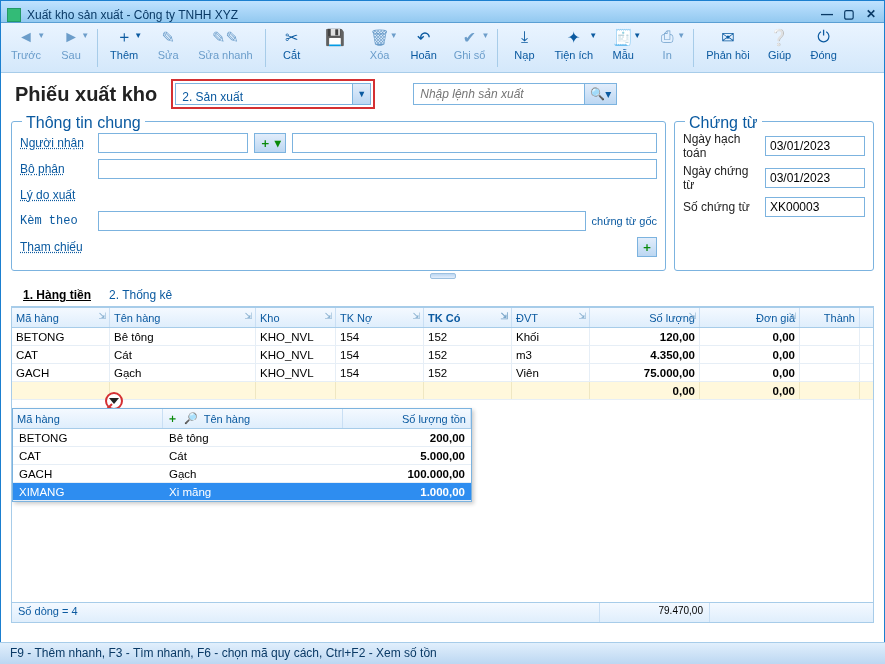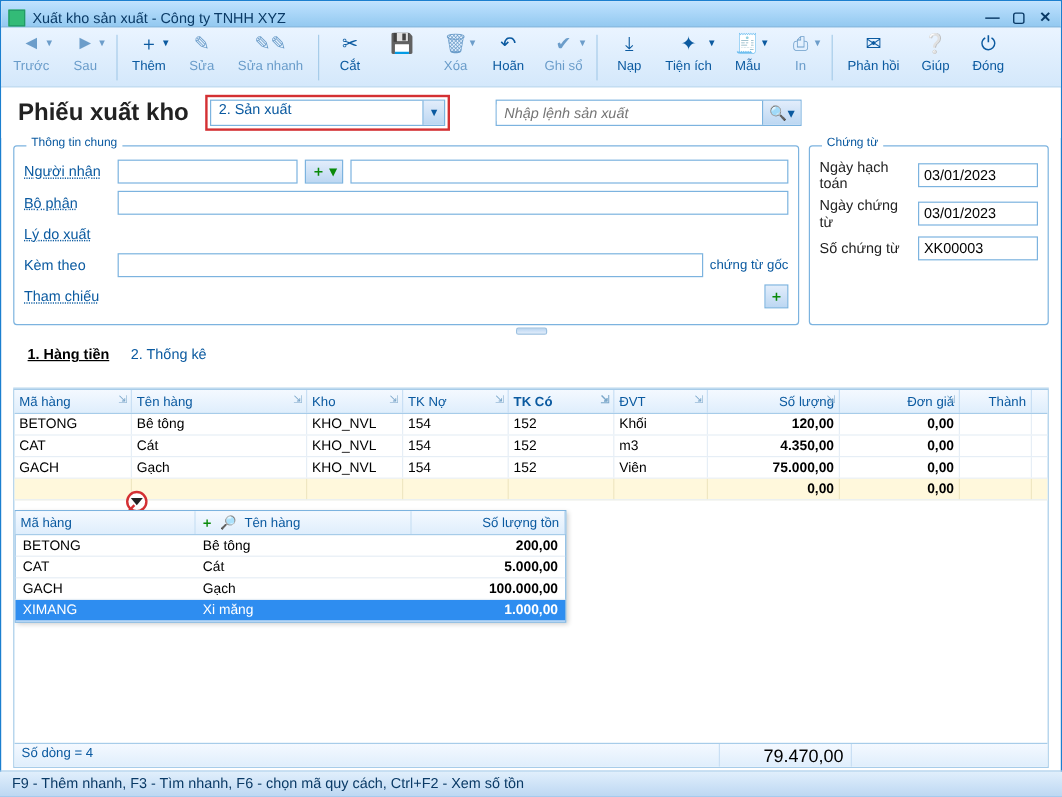--- a/index.html
+++ b/index.html
@@ -59,38 +59,38 @@
   .header-row {
     display: flex;
     align-items: center;
     gap: 14px;
     padding: 6px 14px 6px 14px;
     background: #fff;
   }
   .page-title { font-size: 20px; font-weight: bold; color: #222; }
   .type-wrap { border: 2px solid #d43033; padding: 2px; }
   .type-select {
-    display: flex; align-items: flex-start;
+    display: flex; align-items: flex-end;
     border: 1px solid #7cb3df;
     background: #fff;
     height: 22px;
     width: 196px;
   }
   .type-select .tv { flex: 1; padding: 0 6px; color: #0b5aa0; }
   .type-select .tb {
     width: 18px; height: 100%;
     background: linear-gradient(#e2edfb,#bcd7f2);
     border-left: 1px solid #7cb3df;
     display: flex; align-items: center; justify-content: center;
     color: #0b5aa0; font-size: 9px;
   }
   .search-box {
     display: flex; align-items: center;
     border: 1px solid #7cb3df;
-    height: 22px; width: 255px;
+    height: 22px; width: 204px;
     margin-left: 24px;
   }
   .search-box input {
     flex: 1; border: 0; outline: 0; padding: 0 6px;
     font-style: italic; color: #888; font-size: 12px;
   }
   .search-box .sbtn {
     width: 32px; height: 100%;
     background: linear-gradient(#e2edfb,#bcd7f2);
     border-left: 1px solid #7cb3df;
@@ -110,28 +110,28 @@
     position: relative;
     padding: 10px 8px 8px;
     margin-top: 6px;
   }
   .gbox .legend {
     position: absolute;
     top: -8px; left: 10px;
     background: #fff;
     padding: 0 4px;
     color: #0b5aa0;
-    font-size: 10px;
+    font-size: 16px;
   }
   .general { flex: 1; }
   .doc { width: 200px; }
 
   .frow { display: flex; align-items: center; min-height: 22px; margin-bottom: 4px; gap: 6px; }
   .flabel { width: 72px; color: #0b5aa0; text-decoration: underline dotted; cursor: pointer; }
-  .flabel.plain { text-decoration: none; cursor: default; }
+  .flabel.plain { text-decoration: none; cursor: default; font-family: Liberation Mono, monospace; }
   .finput {
     border: 1px solid #7cb3df;
     height: 20px;
     background: #fff;
     flex: 1;
     padding: 0 4px;
     display: flex; align-items: center;
     font-size: 12px;
   }
   .pickbtn {
@@ -148,21 +148,21 @@
   .doc .frow .flabel { width: 88px; text-decoration: none; cursor: default; color: #222; }
   .doc .finput { width: 100px; flex: none; }
 
   
   .resizer { height: 10px; display:flex; align-items:center; justify-content:center; }
   .resizer .grip { width: 26px; height: 6px; background: linear-gradient(#bcd7f2,#e2edfb); border: 1px solid #9cc0e0; border-radius: 2px; }
 
   .tabs {
     display: flex;
     gap: 14px;
-    padding: 2px 10px 17px;
+    padding: 2px 10px 0;
     border-bottom: 1px solid #a7cce9;
     margin: 2px 10px 0;
   }
   .tab { padding: 3px 2px 4px; color: #0b5aa0; cursor: pointer; }
   .tab.active { font-weight: bold; text-decoration: underline; color: #000; }
 
   .grid-wrap { margin: 0 10px; border: 1px solid #a7cce9; background: #fff; position: relative; height: 316px; overflow: hidden; }
   .ghead { display: flex; background: linear-gradient(#f4f9ff,#dfeefc); height: 20px; border-bottom: 1px solid #a7cce9; }
   .gcol { border-right: 1px solid #c9dff4; padding: 2px 4px; display:flex; align-items:center; position:relative; color:#0b5aa0; font-size:11px; }
   .gcol .pin { position:absolute; right:3px; top:3px; font-size:9px; color:#7aa6c9; }
@@ -207,21 +207,21 @@
   .phead .p-th { gap:6px; }
   .phead .addico { color:#0a8a0a; font-weight:bold; }
   .phead .findico { color:#333; }
   .prow { display:flex; height:18px; border-bottom:1px solid #e6eef6; }
   .pcell { padding:1px 6px; display:flex; align-items:center; font-size:11.5px; }
   .prow.sel { background:#2e8df0; color:#fff; }
 
   
   .gfoot { display:flex; height:20px; background:linear-gradient(#f4f9ff,#dfeefc); border-top:1px solid #a7cce9; position:absolute; bottom:0; left:0; right:0; }
   .gfoot .gf1 { width: 588px; border-right:1px solid #c9dff4; padding:2px 6px; color:#0b5aa0; font-size:11px; }
-  .gfoot .gf2 { width: 110px; border-right:1px solid #c9dff4; text-align:right; padding:2px 6px; font-size:15px; }
+  .gfoot .gf2 { width: 110px; border-right:1px solid #c9dff4; text-align:right; padding:2px 6px; font-size:10px; }
   .gfoot .gf3 { flex:1; }
 
   
   .statusbar {
     position: absolute;
     bottom: 0; left: 0; right: 0;
     height: 22px;
     background: linear-gradient(#e1effc,#bcd7f2);
     border-top: 1px solid #a7cce9;
     padding: 3px 10px;

